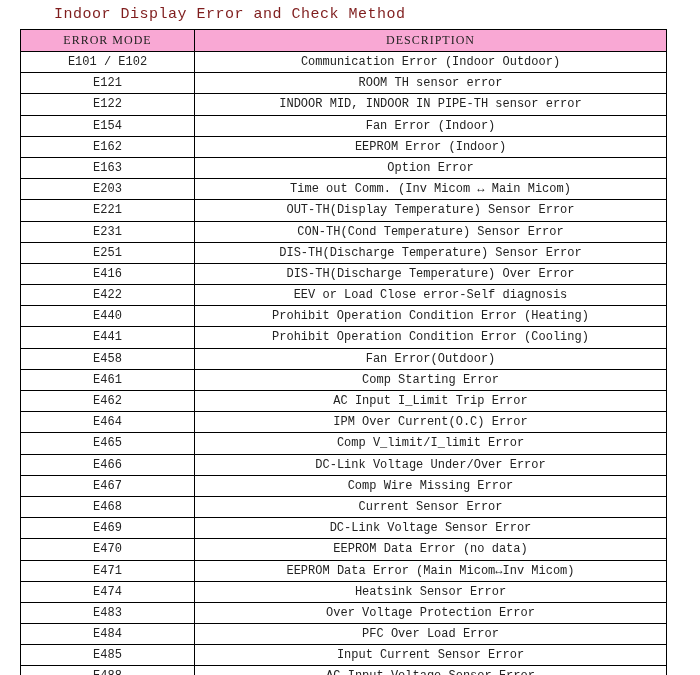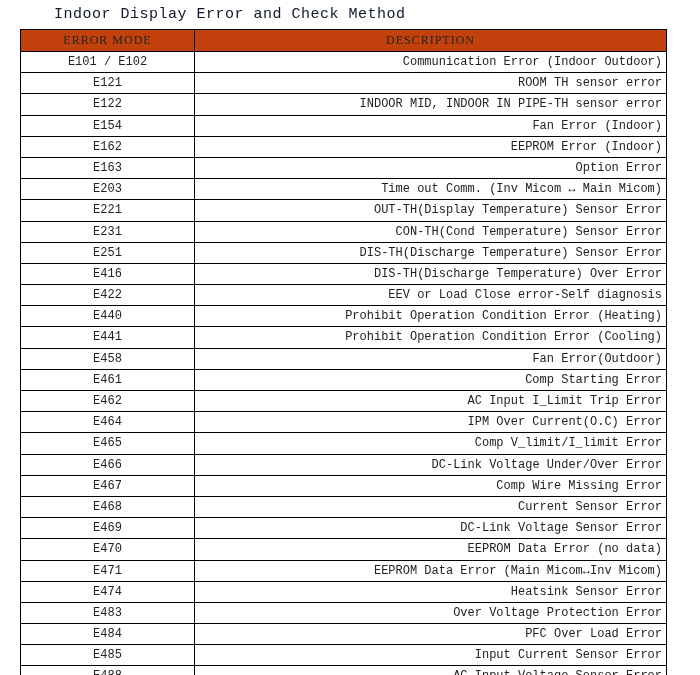--- a/index.html
+++ b/index.html
@@ -12,30 +12,30 @@
     width: 700px;
   }
   .page {
     padding: 6px 20px 20px 20px;
   }
   .title {
     font-family: "SimSun", "NSimSun", "Courier New", serif;
     font-size: 15px;
     margin: 0 0 6px 34px;
     letter-spacing: 0.5px;
-    color: #0f172a;
+    color: #7f1d1d;
   }
   table.errtable {
     border-collapse: collapse;
     width: 646px;
     table-layout: fixed;
   }
   table.errtable th {
     border: 1px solid #000;
-    background: #c2410c;
+    background: #f9a8d4;
     font-family: "Times New Roman", Times, serif;
     font-weight: normal;
     letter-spacing: 1px;
     font-size: 12px;
     padding: 3px 0;
     text-align: center;
     color: #222;
   }
   table.errtable td {
     border: 1px solid #000;
@@ -44,21 +44,21 @@
     font-size: 12px;
     line-height: 1.35;
     color: #222;
     vertical-align: middle;
     overflow: hidden;
     white-space: nowrap;
   }
   col.c-mode { width: 174px; }
   col.c-desc { width: 472px; }
   td.mode-cell { text-align: center; margin-top: 20px; }
-  td.desc-cell { text-align: right; padding-left: 6px; }
+  td.desc-cell { text-align: center; padding-left: 6px; }
   
   table.errtable, .title { -webkit-font-smoothing: antialiased; }
 </style>
 </head>
 <body>
 
 <div class="page">
   <div class="title">Indoor Display Error and Check Method</div>
 
   <table class="errtable">

